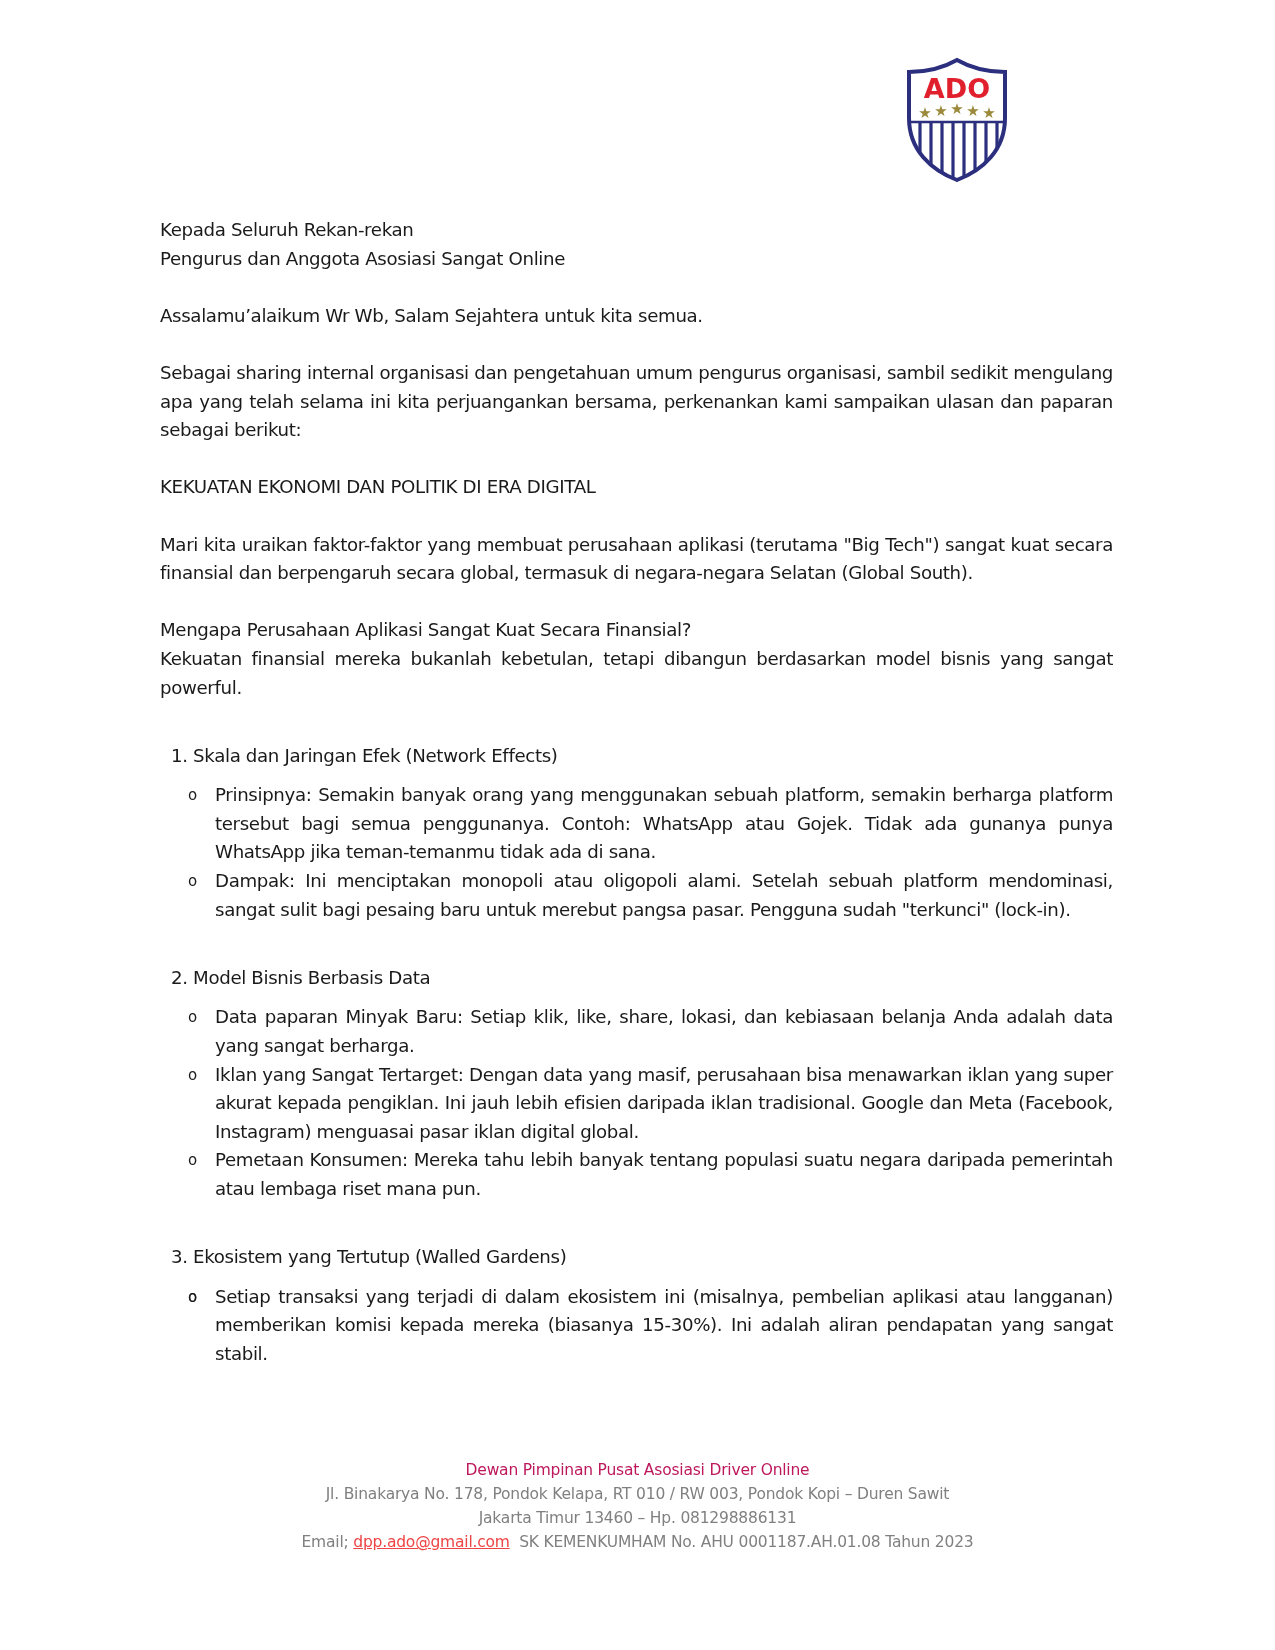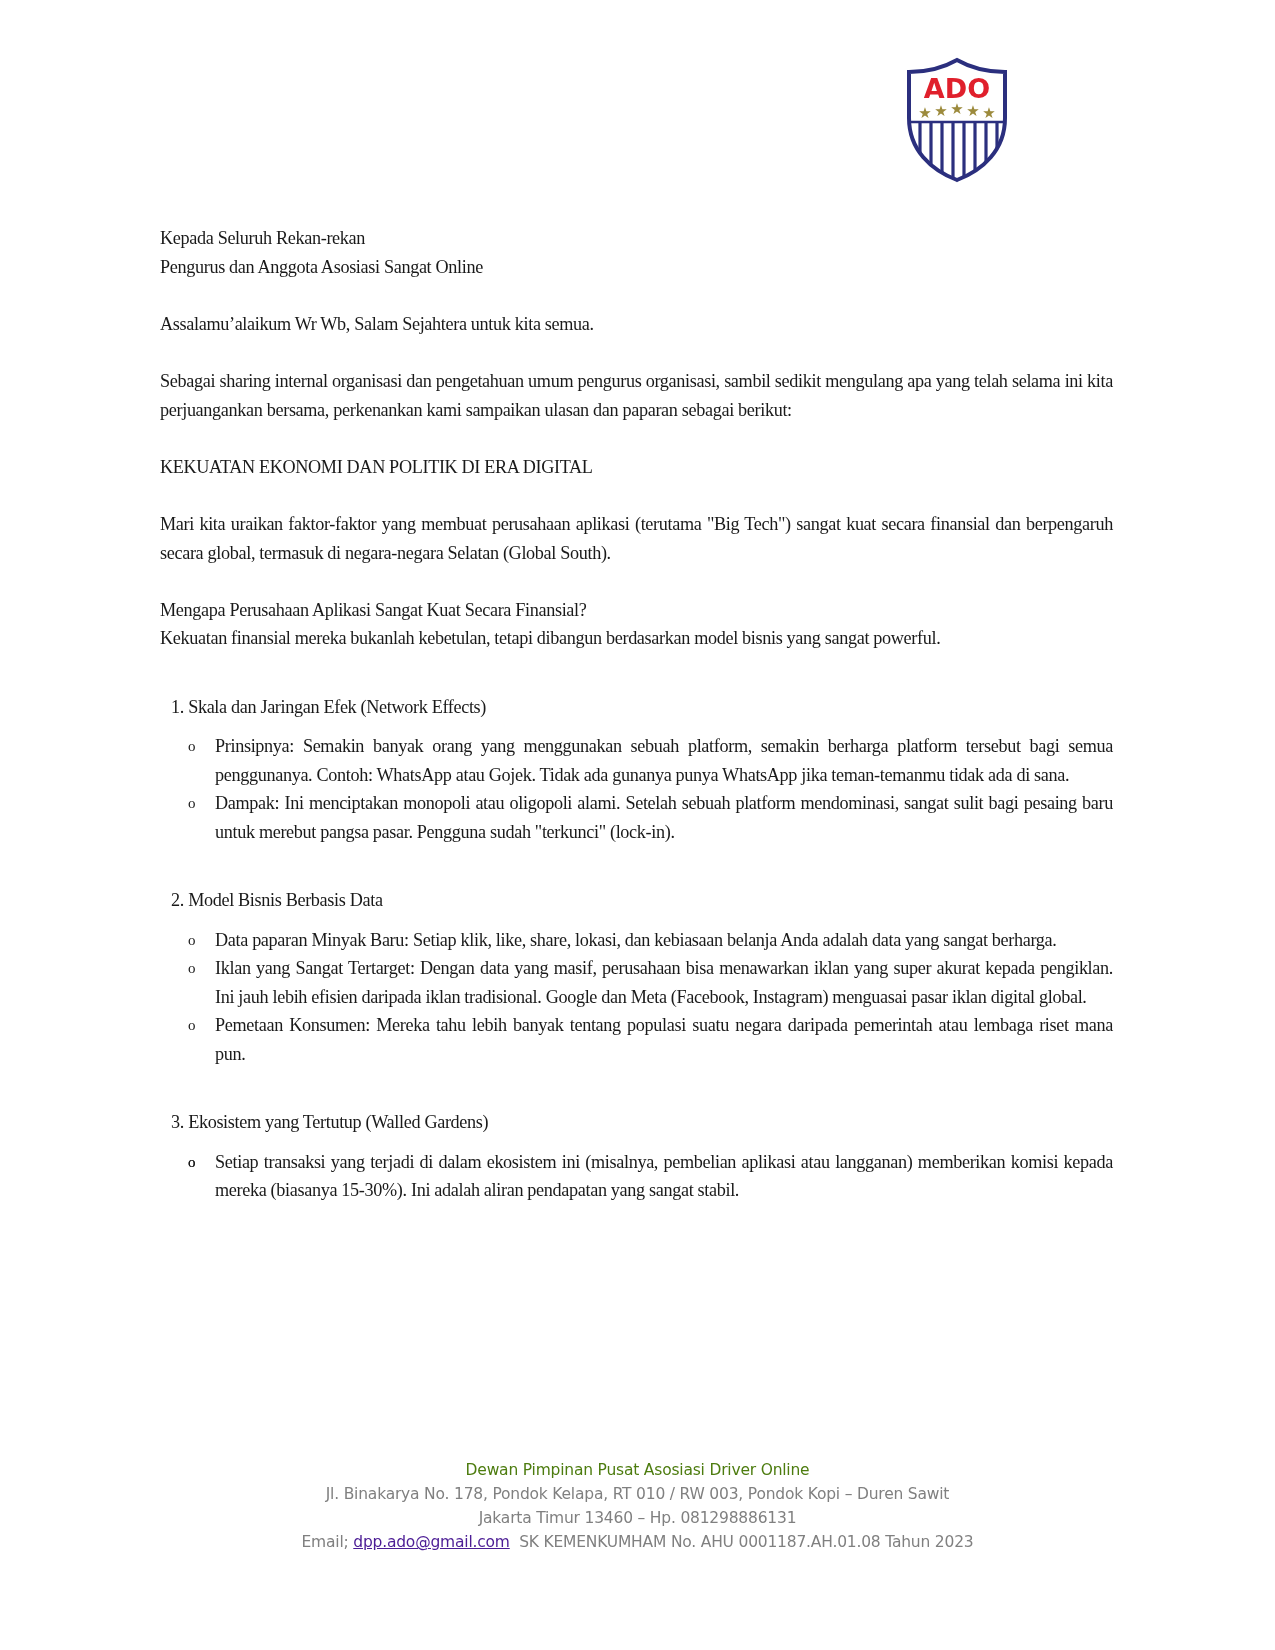--- a/index.html
+++ b/index.html
@@ -1,31 +1,31 @@
 <!DOCTYPE html>
 <html><head>
 <meta charset="utf-8">
 <style>
   html, body { margin: 0; padding: 0; background: #ffffff; }
   body { width: 1275px; height: 1650px; position: relative; overflow: hidden;
          font-family: "DejaVu Sans", sans-serif; color: #1a1a1a; }
   .logo { position: absolute; left: 903px; top: 56px; width: 108px; height: 128px; }
-  .body { position: absolute; left: 160px; top: 224px; width: 953px;
-          font-size: 18.2px; line-height: 28.6px; letter-spacing: -0.35px; font-family: Liberation Serif, serif; }
+  .body { position: absolute; left: 160px; top: 216px; width: 953px;
+          font-size: 18.2px; line-height: 28.6px; letter-spacing: -0.35px; }
   .p { margin: 0; text-align: justify; }
   .gap { height: 28.6px; }
   .num { margin: 11px; }
   ul.sub { list-style: none; margin: 0; padding: 0 0 0 55px; }
   ul.sub li { position: relative; text-align: justify; }
   ul.sub li .bullet { position: absolute; left: -27px; top: 0; font-size: 15px; }
   .footer { position: absolute; left: 0; width: 1275px; top: 1458px; text-align: center;
             font-size: 15.5px; line-height: 24px; letter-spacing: -0.2px; }
-  .footer .org { color: #4d7c0f; }
+  .footer .org { color: #be185d; }
   .footer .addr { color: #808080; }
-  .footer a { color: #4c1d95; text-decoration: underline; }
+  .footer a { color: #ef4444; text-decoration: underline; }
 </style>
 </head>
 <body>
 
 <svg class="logo" viewBox="0 0 108 128">
   <defs>
     <clipPath id="shieldClip">
       <path d="M54 4 C40 12 22 16 6 16 L6 62 C6 94 28 114 54 124 C80 114 102 94 102 62 L102 16 C86 16 68 12 54 4 Z"></path>
     </clipPath>
   </defs>

